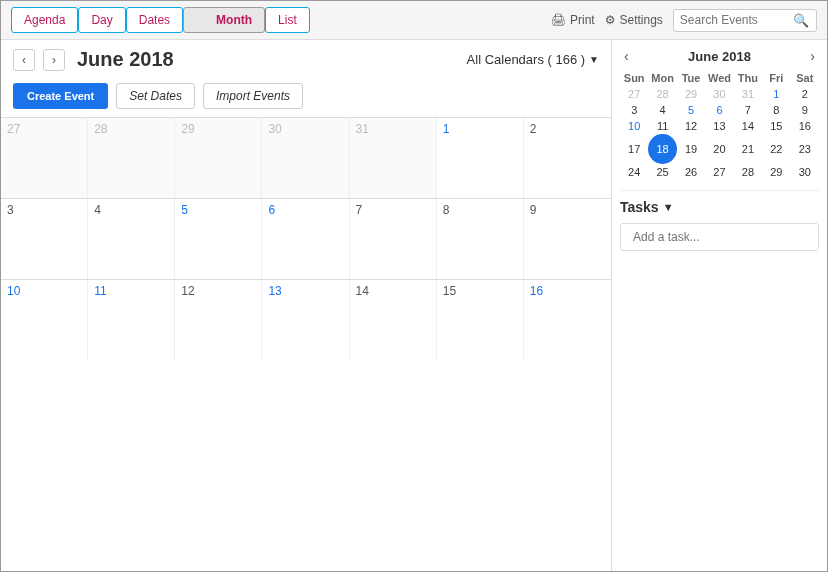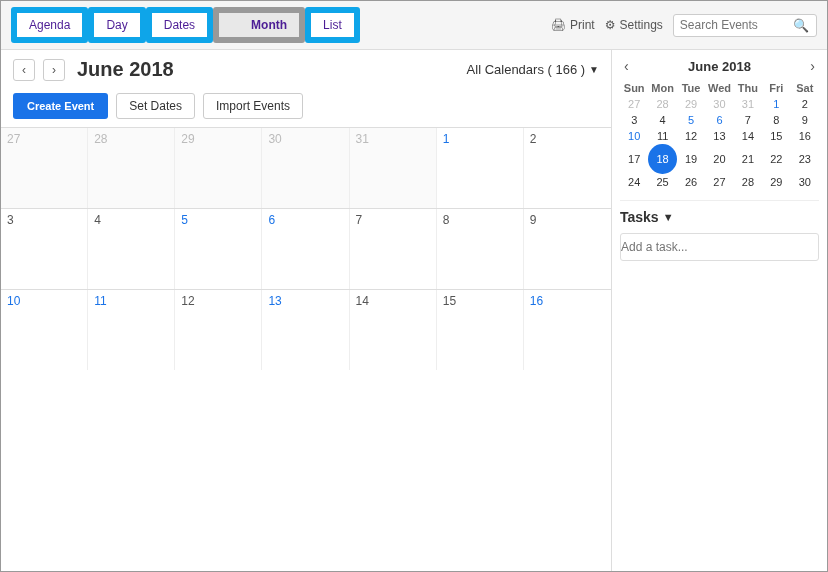--- a/index.html
+++ b/index.html
@@ -1,21 +1,21 @@
 <!DOCTYPE html>
 <html><head>
   <meta charset="utf-8">
   <style>
     * { box-sizing: border-box; margin: 0; padding: 0; }
     body { font-family: Arial, sans-serif; font-size: 13px; background: #f0f0f0; display: flex; justify-content: center; align-items: center; min-height: 100vh; }
     .window { width: 828px; height: 572px; background: #fff; border: 1px solid #999; display: flex; flex-direction: column; overflow: hidden; }
     
     
     .toolbar { display: flex; align-items: center; padding: 6px 10px; background: #f5f5f5; border-bottom: 1px solid #ddd; gap: 4px; }
-    .tab-btn { padding: 5px 12px; border: 6px solid #0ea5e9; border-radius: 3px; background: #fff; cursor: pointer; font-size: 12px; color: #4c1d95; }
+    .tab-btn { padding: 5px 12px; border: 1px solid #0ea5e9; border-radius: 3px; background: #fff; cursor: pointer; font-size: 12px; color: #be185d; }
     .tab-btn.active { background: #e8e8e8; border-color: #999; font-weight: bold; padding-left: 32px; }
     .toolbar-spacer { flex: 1; }
     .toolbar-right { display: flex; align-items: center; gap: 10px; }
     .print-btn, .settings-btn { background: none; border: none; cursor: pointer; font-size: 12px; color: #555; display: flex; align-items: center; gap: 4px; }
     .search-box { display: flex; align-items: center; border: 1px solid #ccc; border-radius: 3px; background: #fff; padding: 3px 6px; gap: 4px; }
     .search-box input { border: none; outline: none; font-size: 12px; width: 110px; color: #701a75; }
 
     
     .main-content { display: flex; flex: 1; overflow: hidden; }
 
@@ -26,21 +26,21 @@
     .cal-header { padding: 8px 12px; display: flex; align-items: center; justify-content: space-between; }
     .cal-header-left { display: flex; align-items: center; gap: 8px; }
     .nav-btn { background: none; border: 1px solid #ccc; border-radius: 3px; cursor: pointer; width: 22px; height: 22px; display: flex; align-items: center; justify-content: center; font-size: 12px; color: #555; }
     .month-year { font-size: 20px; font-weight: bold; color: #333; margin-left: 4px; }
     .cal-header-right { display: flex; align-items: center; gap: 4px; font-size: 13px; color: #333; }
     .dropdown-arrow { font-size: 10px; }
 
     
     .action-bar { padding: 4px 12px 8px; display: flex; gap: 8px; }
     .create-btn { background: #1a73e8; color: #fff; border: none; border-radius: 3px; padding: 6px 14px; font-size: 11px; cursor: pointer; font-weight: bold; }
-    .set-dates-btn, .import-btn { background: #fff; border: 1px solid #ccc; border-radius: 3px; padding: 5px 12px; font-size: 12px; cursor: pointer; color: #333; }
+    .set-dates-btn, .import-btn { background: #fff; border: 1px solid #ccc; border-radius: 3px; padding: 5px 12px; font-size: 12px; cursor: pointer; color: #333; font-style: italic; }
 
     
     .cal-grid { flex: 1; overflow: hidden; border-top: 1px solid #ddd; }
     .day-headers { display: grid; grid-template-columns: repeat(7, 1fr); border-bottom: 1px solid #ddd; }
     .day-header { text-align: center; padding: 6px 0; font-size: 13px; color: #555; border-right: 1px solid #eee; }
     .day-header:last-child { border-right: none; }
     .weeks { display: flex; flex-direction: column; flex: 1; }
     .week-row { display: grid; grid-template-columns: repeat(7, 1fr); border-bottom: 1px solid #ddd; flex: 1; min-height: 80px; }
     .week-row:last-child { border-bottom: none; }
     .day-cell { border-right: 1px solid #eee; padding: 4px 6px; font-size: 12px; color: #555; background: #fff; min-height: 80px; }
@@ -56,21 +56,21 @@
     .mini-month { font-size: 13px; font-weight: bold; color: #333; text-align: center; flex: 1; }
     .mini-nav { background: none; border: none; cursor: pointer; font-size: 14px; color: #555; padding: 0 4px; }
     .mini-grid { width: 100%; border-collapse: collapse; }
     .mini-grid th { font-size: 11px; color: #666; text-align: center; padding: 2px 0; width: 28px; }
     .mini-grid td { font-size: 11px; color: #333; text-align: center; padding: 2px 1px; cursor: pointer; width: 28px; }
     .mini-grid td.other-month { color: #bbb; }
     .mini-grid td.today { background: #1a73e8; color: #fff; border-radius: 50%; width: 20px; height: 30px; }
     .mini-grid td.link-day { color: #1a73e8; }
     .tasks-section { border-top: 1px solid #eee; padding-top: 8px; }
     .tasks-header { font-size: 14px; font-weight: bold; color: #333; display: flex; align-items: center; gap: 4px; margin-bottom: 8px; }
-    .tasks-input { width: 100%; border: 1px solid #ddd; border-radius: 3px; padding: 6px 0; font-size: 12px; color: #999; outline: none; }
+    .tasks-input { width: 100%; border: 1px solid #ddd; border-radius: 3px; padding: 6px 12px; font-size: 12px; color: #999; outline: none; }
   </style>
 </head>
 <body>
 
 <div class="window">
 
   <div class="toolbar">
     <div id="tabs-container"><button class="tab-btn">Agenda</button><button class="tab-btn">Day</button><button class="tab-btn">Dates</button><button class="tab-btn active">Month</button><button class="tab-btn">List</button></div>
     <div class="toolbar-spacer"></div>
     <div class="toolbar-right">

